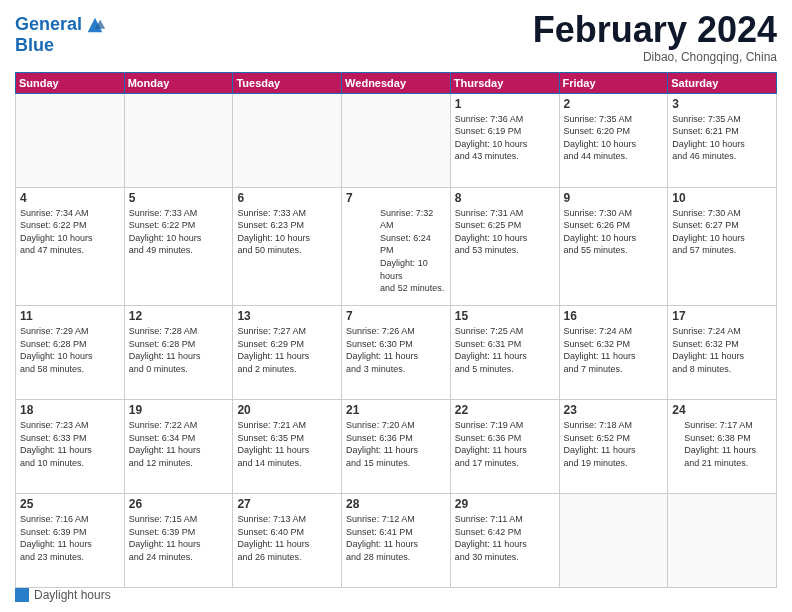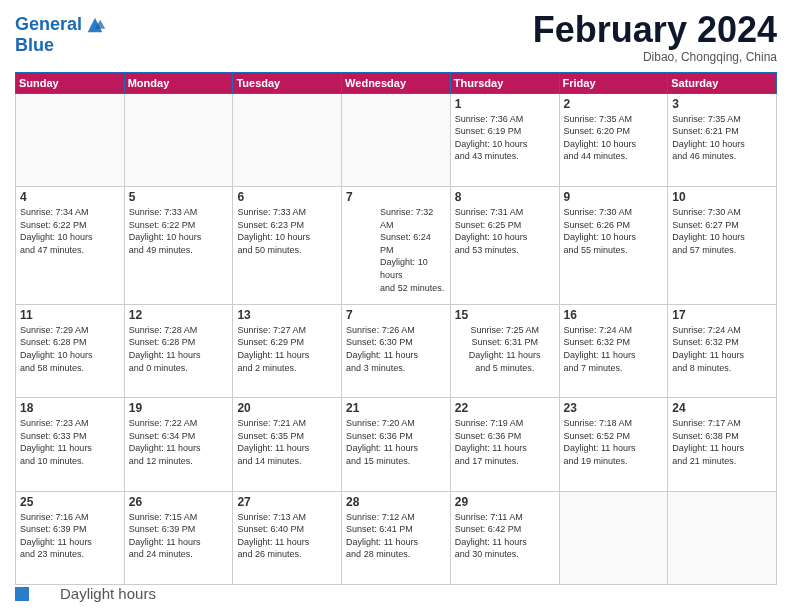--- a/index.html
+++ b/index.html
@@ -89,23 +89,22 @@
     }
     .day-info {
       font-size: 9px;
       color: #333;
       line-height: 1.4;
     }
     .legend {
       display: flex;
       align-items: center;
       margin-top: 0;
-      font-size: 15px;
+      font-size: 12px;
       color: #555;
-      gap: 26px;
     }
     .legend-box {
       width: 14px;
       height: 14px;
       background: #2a7dc9;
       margin-right: 5px;
     }
   </style>
 </head>
 <body>
@@ -249,21 +248,21 @@
           </td>
           <td>
             <span class="day-num">7</span>
             <div class="day-info" style="white-space: pre-line;">Sunrise: 7:26 AM
 Sunset: 6:30 PM
 Daylight: 11 hours
 and 3 minutes.</div>
           </td>
           <td>
             <span class="day-num">15</span>
-            <div class="day-info" style="white-space: pre-line; text-align: center;">Sunrise: 7:25 AM
+            <div class="day-info" style="white-space: pre-line;">Sunrise: 7:25 AM
 Sunset: 6:31 PM
 Daylight: 11 hours
 and 5 minutes.</div>
           </td>
           <td>
             <span class="day-num">16</span>
             <div class="day-info" style="white-space: pre-line;">Sunrise: 7:24 AM
 Sunset: 6:32 PM
 Daylight: 11 hours
 and 7 minutes.</div>
@@ -314,21 +313,21 @@
           </td>
           <td>
             <span class="day-num">23</span>
             <div class="day-info" style="white-space: pre-line;">Sunrise: 7:18 AM
 Sunset: 6:52 PM
 Daylight: 11 hours
 and 19 minutes.</div>
           </td>
           <td>
             <span class="day-num">24</span>
-            <div class="day-info" style="white-space: pre-line;">Sunrise: 7:17 AM
+            <div class="day-info" style="white-space: pre-line; margin-left: 12px;">Sunrise: 7:17 AM
 Sunset: 6:38 PM
 Daylight: 11 hours
 and 21 minutes.</div>
           </td>
         </tr>
         <tr>
           <td>
             <span class="day-num">25</span>
             <div class="day-info" style="white-space: pre-line;">Sunrise: 7:16 AM
 Sunset: 6:39 PM

